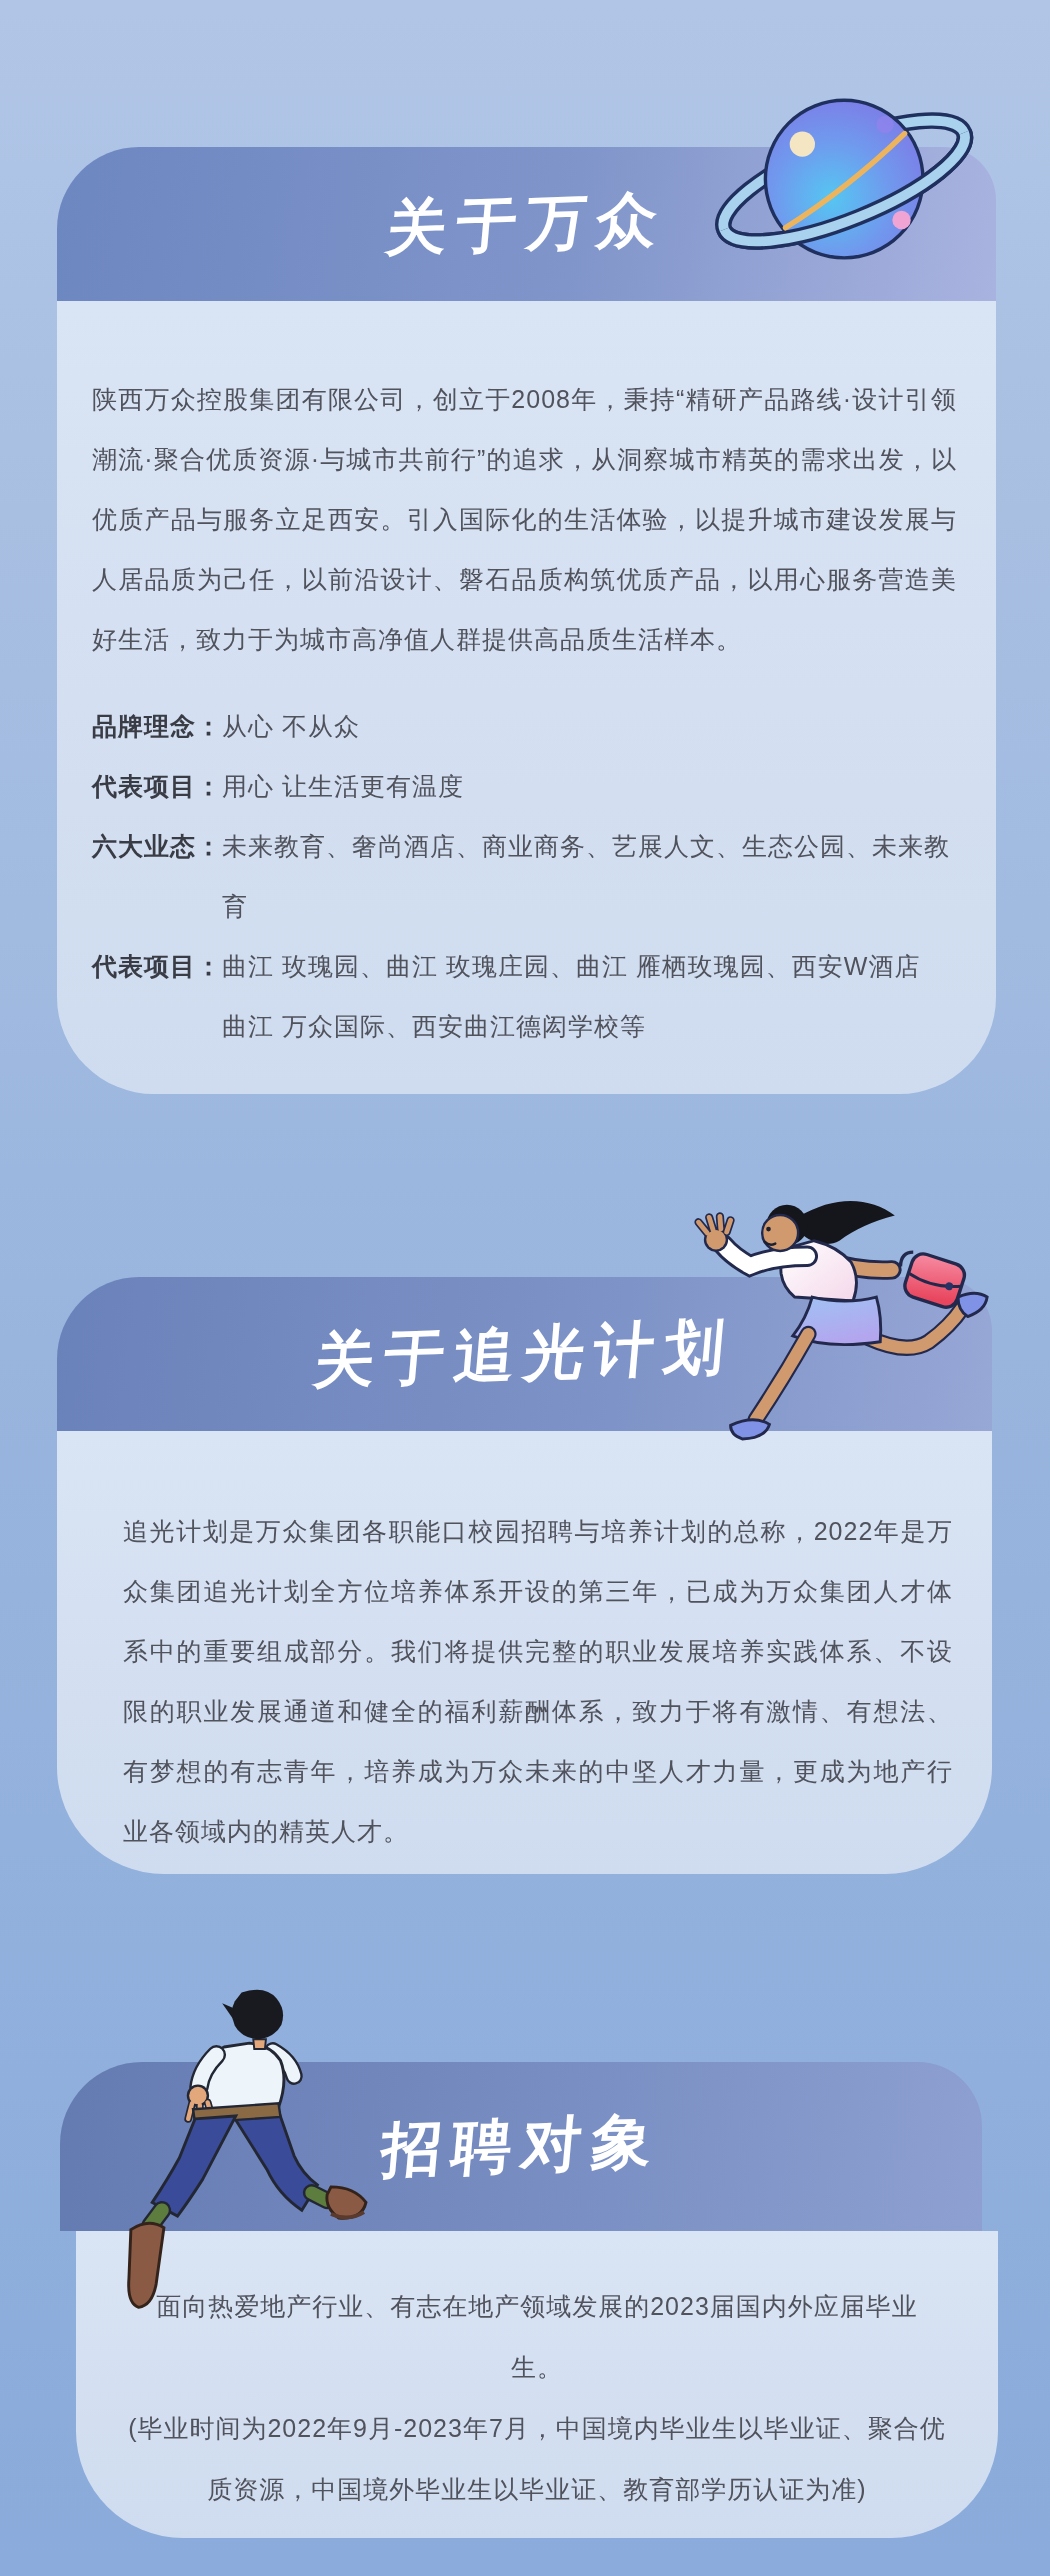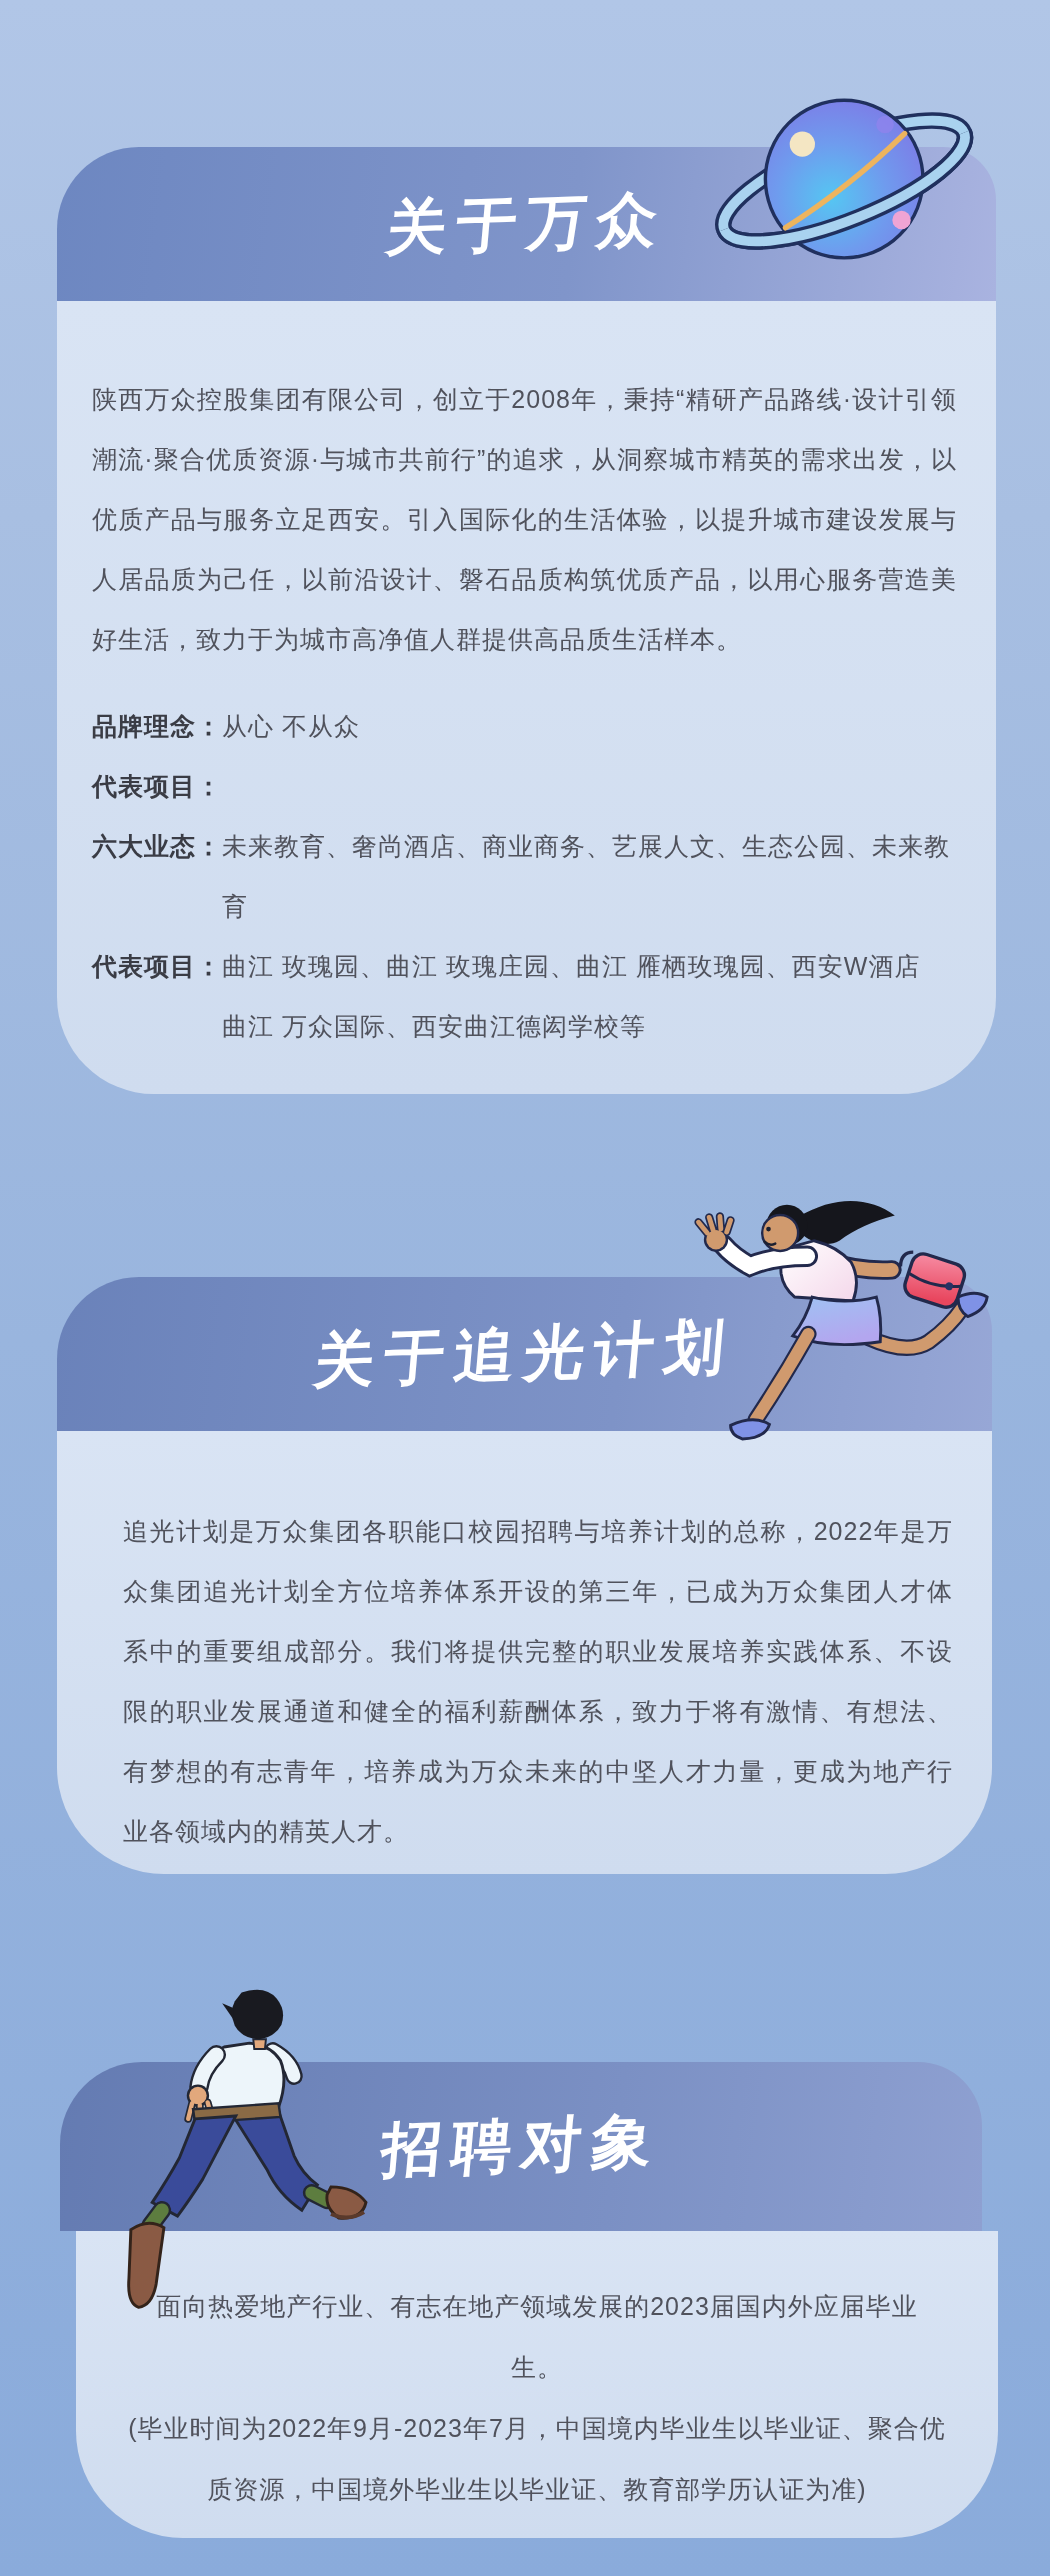--- a/index.html
+++ b/index.html
@@ -48,20 +48,21 @@
 </div>
 <div class="card card-1">
   <p class="para">陕西万众控股集团有限公司，创立于2008年，秉持“精研产品路线·设计引领潮流·聚合优质资源·与城市共前行”的追求，从洞察城市精英的需求出发，以优质产品与服务立足西安。引入国际化的生活体验，以提升城市建设发展与人居品质为己任，以前沿设计、磐石品质构筑优质产品，以用心服务营造美好生活，致力于为城市高净值人群提供高品质生活样本。</p>
   <div class="facts">
     <div class="fact">
       <span class="fact-label">品牌理念：</span>
       <span class="fact-value">从心 不从众</span>
     </div>
     <div class="fact">
       <span class="fact-label">代表项目：</span>
+      <span class="fact-value">用心 让生活更有温度</span>
     </div>
     <div class="fact">
       <span class="fact-label">六大业态：</span>
       <span class="fact-value">未来教育、奢尚酒店、商业商务、艺展人文、生态公园、未来教育</span>
     </div>
     <div class="fact">
       <span class="fact-label">代表项目：</span>
       <span class="fact-value">曲江 玫瑰园、曲江 玫瑰庄园、曲江 雁栖玫瑰园、西安W酒店
 曲江 万众国际、西安曲江德闳学校等</span>
     </div>

